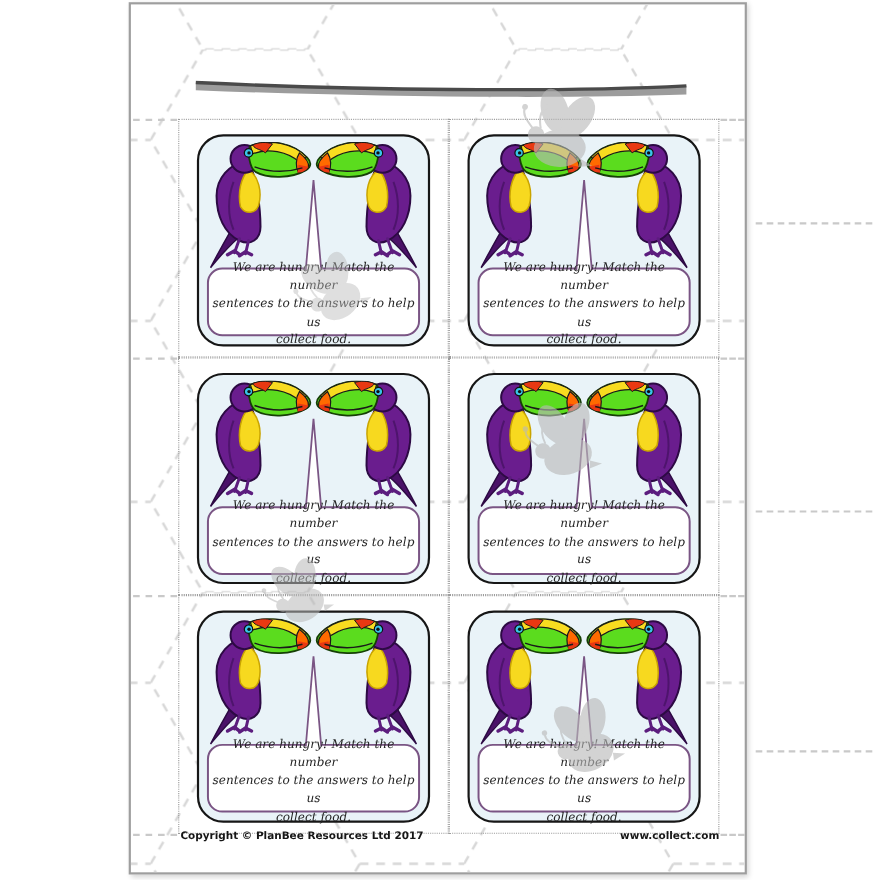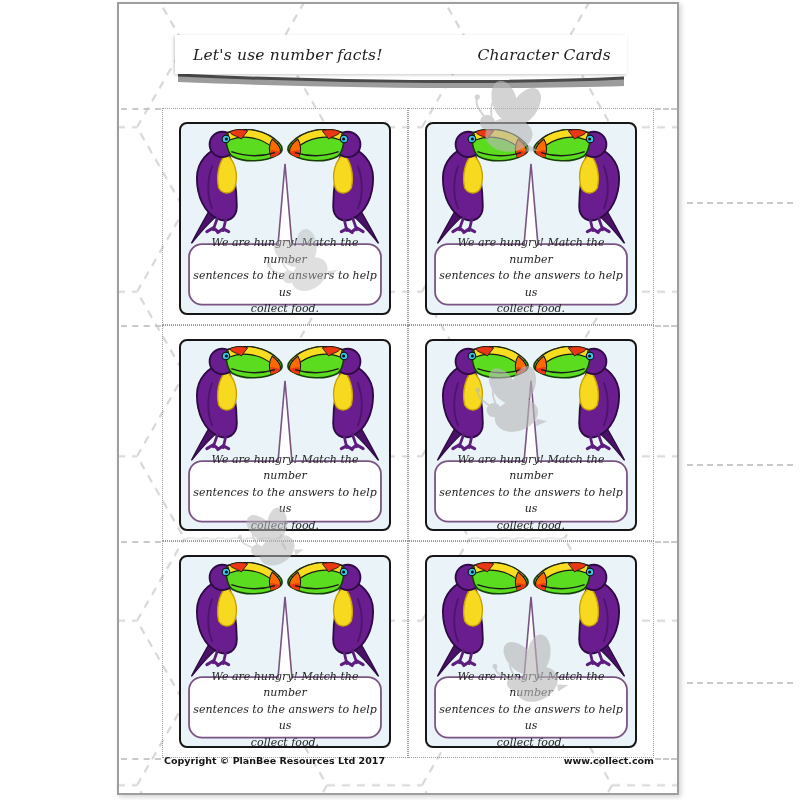--- a/index.html
+++ b/index.html
@@ -14,21 +14,21 @@
         z-index:6;display:flex;justify-content:space-between;align-items:center;
         padding:0 16px 0 18px;box-sizing:border-box;
         box-shadow:-1px 1px 3px rgba(0,0,0,.22);}
   .header-strip span{font-style:italic;font-size:15.5px;color:#1d1d1d;letter-spacing:.2px;white-space:nowrap;}
   .header-shadow{position:absolute;left:56px;top:69px;z-index:5;}
   
   .grid{position:absolute;left:43px;top:104px;width:492px;height:650px;z-index:4;
         display:grid;grid-template-columns:1fr 1fr;grid-template-rows:1fr 1fr 1fr;}
   .cell{border:1px dotted var(--cut_dot);position:relative;}
   .card{position:absolute;left:16px;right:16px;top:13px;bottom:9px;
-        background:var(--card_bg);border:2.5px solid var(--card_border);border-radius:8px;}
+        background:var(--card_bg);border:2.5px solid var(--card_border);border-radius:24px;}
   .toucan{position:absolute;top:5px;width:100px;height:118px;}
   .toucan.left{left:4px;}
   .toucan.right{right:4px;transform:scaleX(-1);}
   .bubble{position:absolute;left:0;top:0;width:100%;height:100%;}
   .bubble-text{position:absolute;left:12px;right:12px;top:125px;height:55px;
         display:flex;flex-direction:column;justify-content:center;text-align:center;
         font-style:italic;font-size:11px;line-height:1.5;color:#242424;}
   
   .footer{position:absolute;left:45px;top:751px;width:490px;z-index:6;
         display:flex;justify-content:space-between;align-items:center;
@@ -81,24 +81,20 @@
 
     <svg class="hexpat">
       <defs>
         <pattern id="hx" width="285" height="164.5" patternUnits="userSpaceOnUse" patternTransform="translate(18,41)">
           <path d="M0,82.25 L47.5,0 L142.5,0 L190,82.25 L142.5,164.5 L47.5,164.5 Z M190,82.25 L285,82.25" style="fill:none;stroke:var(--hex_gray);stroke-width:2.2;stroke-dasharray:8 7"></path>
         </pattern>
       </defs>
       <rect width="100%" height="100%" fill="url(#hx)"></rect>
     </svg>
 
-    <div class="header-strip">
-      <span>Let's use number facts!</span>
-      <span>Character Cards</span>
-    </div>
     <svg class="header-shadow" width="452" height="16" viewBox="0 0 452 16">
       <path d="M3,2 C150,9 330,11 449,5 L449,13 C330,17 150,15 3,9 Z" fill="#9c9c9c"></path>
       <path d="M3,2 C150,9 330,11 449,5" style="stroke:var(--header_shadow)" stroke-width="3" fill="none"></path>
     </svg>
 
     <div class="guide" style="left:2px;top:104px;width:40px"></div>
     <div class="guide" style="left:2px;top:321px;width:40px"></div>
     <div class="guide" style="left:2px;top:537px;width:40px"></div>
     <div class="guide" style="left:2px;top:754px;width:40px"></div>
     <div class="guide" style="left:536px;top:104px;width:22px"></div>

